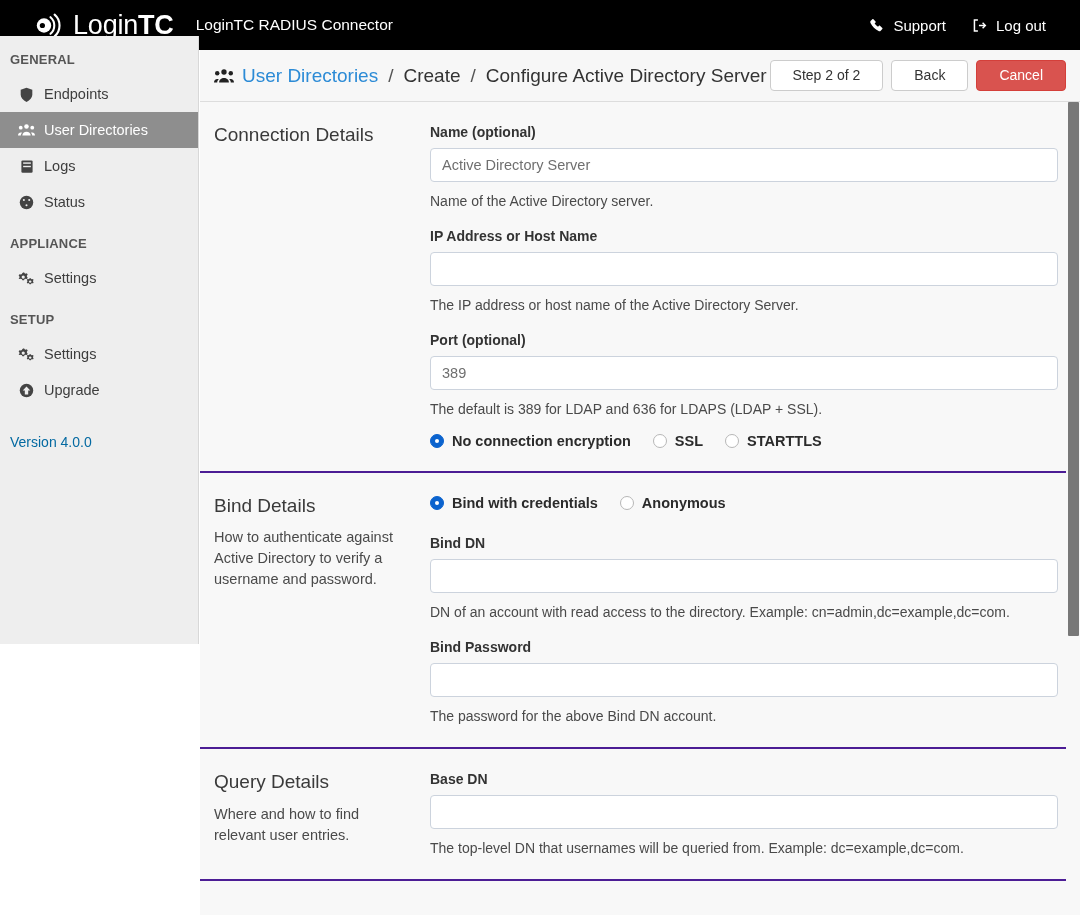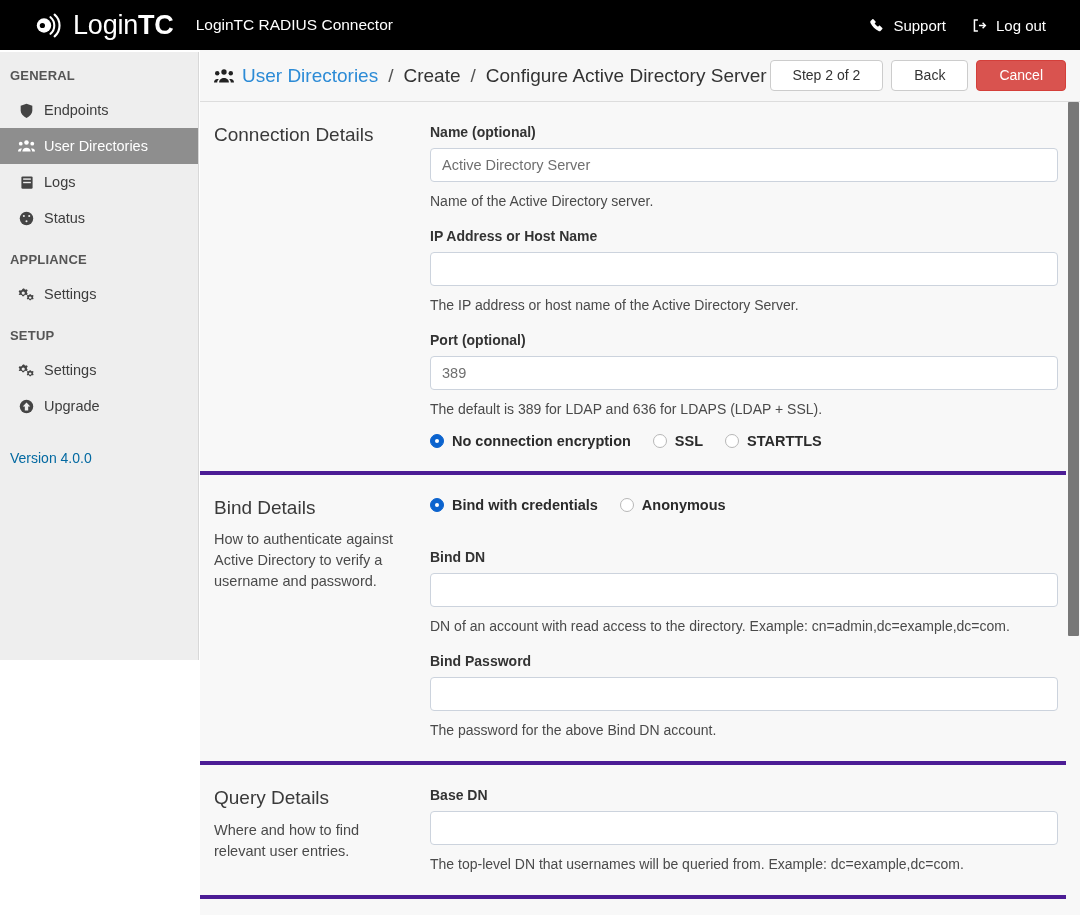--- a/index.html
+++ b/index.html
@@ -55,21 +55,21 @@
     display: flex; align-items: center;
     gap: 9px;
     text-decoration: none;
     cursor: pointer;
     white-space: nowrap;
   }
   .topbar-link svg { display: block; }
 
   
   .sidebar {
-    position: absolute; top: 52px; left: 0;
+    position: absolute; top: 36px; left: 0;
     width: 199px; height: 608px;
     background: #eeeeee;
     border-right: 1px solid #d8d8d8;
     overflow: hidden;
   }
   .side-group-title {
     font-size: 13px;
     font-weight: bold;
     color: #555;
     padding: 16px 0 9px 10px;
@@ -158,21 +158,21 @@
   
   .scrollpane {
     position: relative;
     height: 813px;
     background: #f8f8f8;
     overflow: hidden;
   }
   .section {
     display: flex;
     padding: 22px 22px 22px 14px;
-    border-bottom: 4px solid #4c1d95;
+    border-bottom: 2px solid #4c1d95;
   }
   .section:last-child { border-bottom: none; }
   .sec-left {
     width: 216px;
     flex: none;
     padding-right: 16px;
   }
   .sec-title {
     font-size: 19px;
     color: #3a3a3a;
@@ -247,21 +247,21 @@
     width: 4px; height: 4px;
     border-radius: 50%;
     background: #ffffff;
   }
   .radio-label {
     font-size: 14.5px;
     font-weight: bold;
     color: #2b2b2b;
   }
 
-  .bind-radio-row { margin: 0 0 36px 0; }
+  .bind-radio-row { margin: 0 0 24px 0; }
 
   
   .scrollbar-track {
     position: absolute;
     top: 0; right: 0;
     width: 14px; height: 813px;
     background: #f8f8f8;
   }
   .scrollbar-thumb {
     position: absolute;

